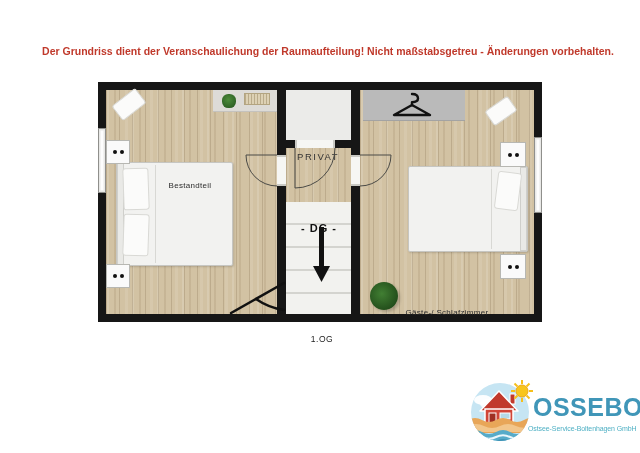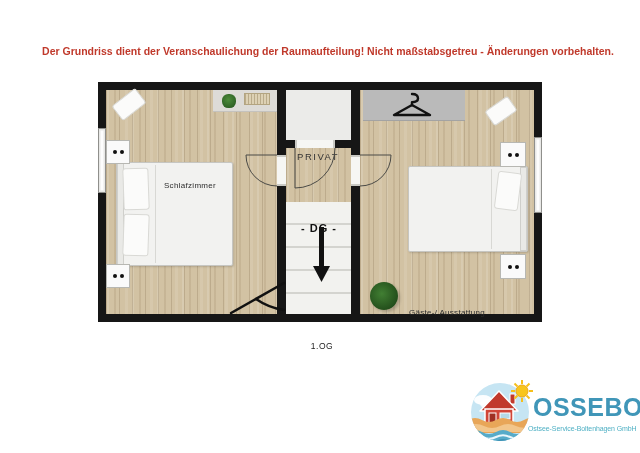--- a/index.html
+++ b/index.html
@@ -96,43 +96,43 @@
       <div class="abs foldline" style="left:38px;top:2px;height:98px;"></div>
     </div>
     <div class="abs nightstand" style="left:0;top:50px;width:24px;height:24px;">
       <span class="knob"></span>
         <span class="knob"></span>
     </div>
     <div class="abs nightstand" style="left:0;top:174px;width:24px;height:24px;">
       <span class="knob"></span>
         <span class="knob"></span>
     </div>
-    <div class="room-label" style="left:84px;top:54px;">Schlafzimmer</div>
+    <div class="room-label" style="left:84px;top:54px;">Bestandteil</div>
 
     <div class="abs wardrobe" style="left:257px;top:0;width:102px;height:31px;"></div>
     <div class="abs pillow" style="left:381px;top:12px;width:28px;height:18px;transform:rotate(-35deg);"></div>
     <div class="abs bed" style="left:302px;top:76px;width:120px;height:86px;">
       <div class="abs headboard" style="left:111px;top:0;width:7px;height:84px;"></div>
       <div class="abs pillow" style="left:87px;top:5px;width:24px;height:38px;transform:rotate(7deg);"></div>
       <div class="abs foldline" style="left:82px;top:2px;height:80px;"></div>
     </div>
     <div class="abs nightstand" style="left:394px;top:52px;width:26px;height:25px;">
       <span class="knob"></span>
         <span class="knob"></span>
     </div>
     <div class="abs nightstand" style="left:394px;top:164px;width:26px;height:25px;">
       <span class="knob"></span>
         <span class="knob"></span>
     </div>
     <div class="abs plant-big" style="left:264px;top:192px;width:28px;height:28px;"></div>
-    <div class="room-label" style="left:341px;top:181px;">Gäste-/ Ausstattung</div>
+    <div class="room-label" style="left:341px;top:181px;">Gäste-/ Schlafzimmer</div>
 
     <div class="room-label privat-label" style="left:212px;top:25px;">PRIVAT</div>
     <div class="room-label dg-label" style="left:213px;top:97px;">- DG -</div>
-    <div class="room-label og-label" style="left:216px;top:215px;">1.OG</div>
+    <div class="room-label og-label" style="left:216px;top:208px;">1.OG</div>
 
     <svg class="svg-overlay" width="428" height="224" viewBox="0 0 428 224">
 
       <g stroke="#4a4a46" stroke-width="1" fill="none">
         <line x1="171" y1="65" x2="140" y2="65"></line>
         <path d="M140,65 A31 31 0 0 0 171,96"></path>
       </g>
 
       <g stroke="#4a4a46" stroke-width="1" fill="none">
         <line x1="254" y1="65" x2="285" y2="65"></line>

